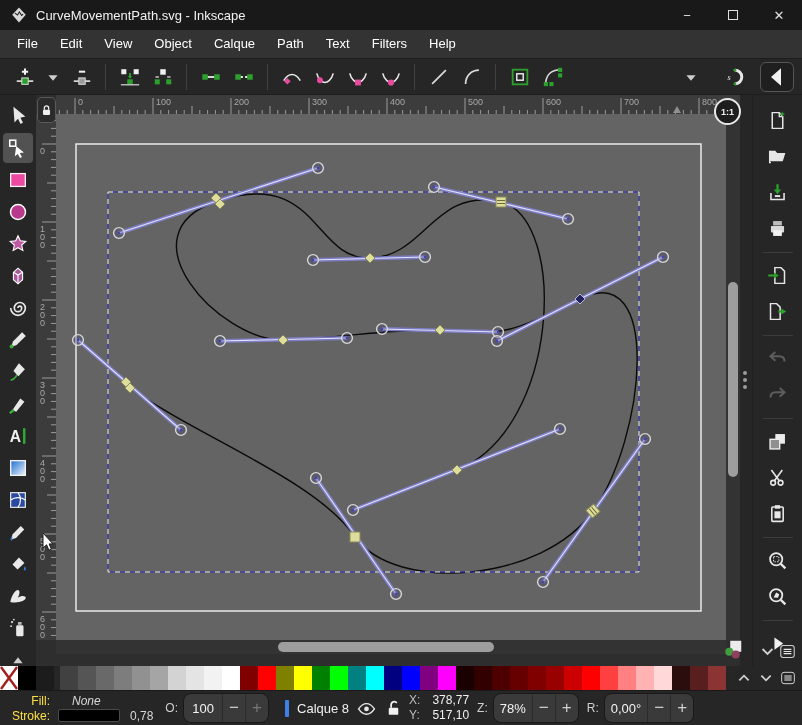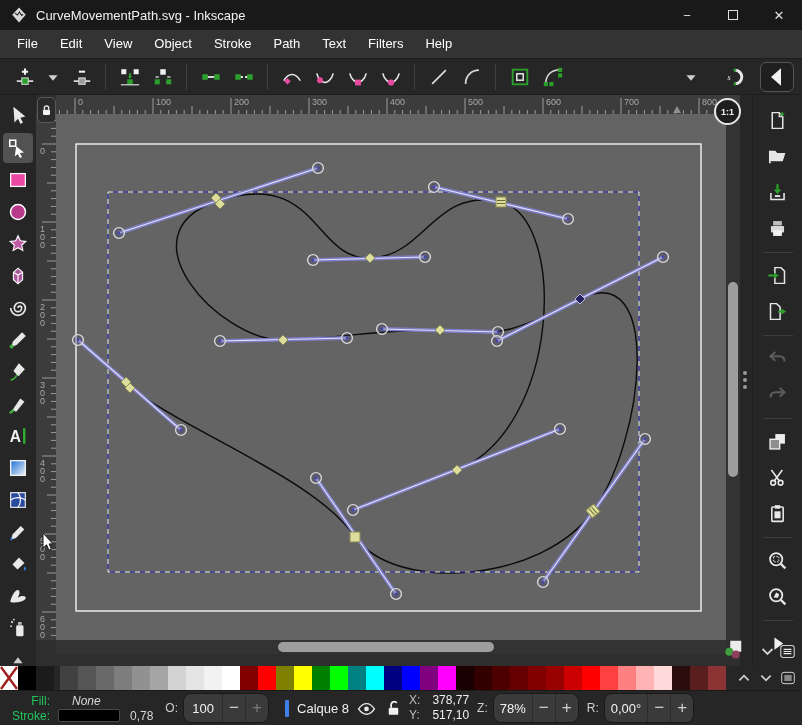--- a/index.html
+++ b/index.html
@@ -76,21 +76,21 @@
   .swatch.gap { margin-right:6px; }
   .swatch.none { background:#fff; position:relative; }
   .palette-controls { margin-left:auto; display:flex; align-items:center; gap:2px; padding-right:4px; }
   .palette-controls .cbtn { width:20px; height:20px; margin:0; }
   .palette-controls svg { width:16px; height:16px; }
 
   
   .statusbar { height:35px; background:#262626; border-top:1px solid #1a1a1a; display:flex; align-items:center;
     font-size:12px; color:#d8d8d8; padding:0 6px; }
   .fs-block { display:grid; grid-template-columns:44px auto; column-gap:8px; row-gap:1px; align-items:center; }
-  .fs-label { text-align:right; color:#22c55e; }
+  .fs-label { text-align:right; color:#fde047; }
   .fill-none { font-style:italic; color:#d8d8d8; padding-left:14px; }
   .stroke-row { display:flex; align-items:center; gap:10px; }
   .stroke-swatch { width:62px; height:13px; background:#000; border:1px solid #4a4a4a; border-radius:2px; }
   .opacity-block { display:flex; align-items:center; margin-left:12px; gap:5px; }
   .spin { display:flex; align-items:center; background:#3a3a3a; border:1px solid #191919; border-radius:8px;
     height:30px; overflow:hidden; }
   .spin .val { padding:0 6px; font-size:13px; color:#f2f2f2; min-width:38px; text-align:center; }
   .spin .sbtn { width:23px; height:100%; display:flex; align-items:center; justify-content:center;
     font-size:17px; color:#cfcfcf; border-left:1px solid #2c2c2c; }
   .spin .sbtn.dim { color:#777; }
@@ -126,21 +126,21 @@
       </div>
     <div class="winbtn">✕</div>
   </div>
 </div>
 
 <div class="menubar" id="menubar">
     <div class="menu-item">File</div>
     <div class="menu-item">Edit</div>
     <div class="menu-item">View</div>
     <div class="menu-item">Object</div>
-    <div class="menu-item">Stroke</div>
+    <div class="menu-item">Calque</div>
     <div class="menu-item">Path</div>
     <div class="menu-item">Text</div>
     <div class="menu-item">Filters</div>
     <div class="menu-item">Help</div>
   </div>
 
 <div class="ctrlbar" id="ctrlbar">
     <div class="tbtn">
       <span style="display: flex; width: 100%; height: 100%; align-items: center; justify-content: center;">
         <svg viewBox="0 0 24 24">

